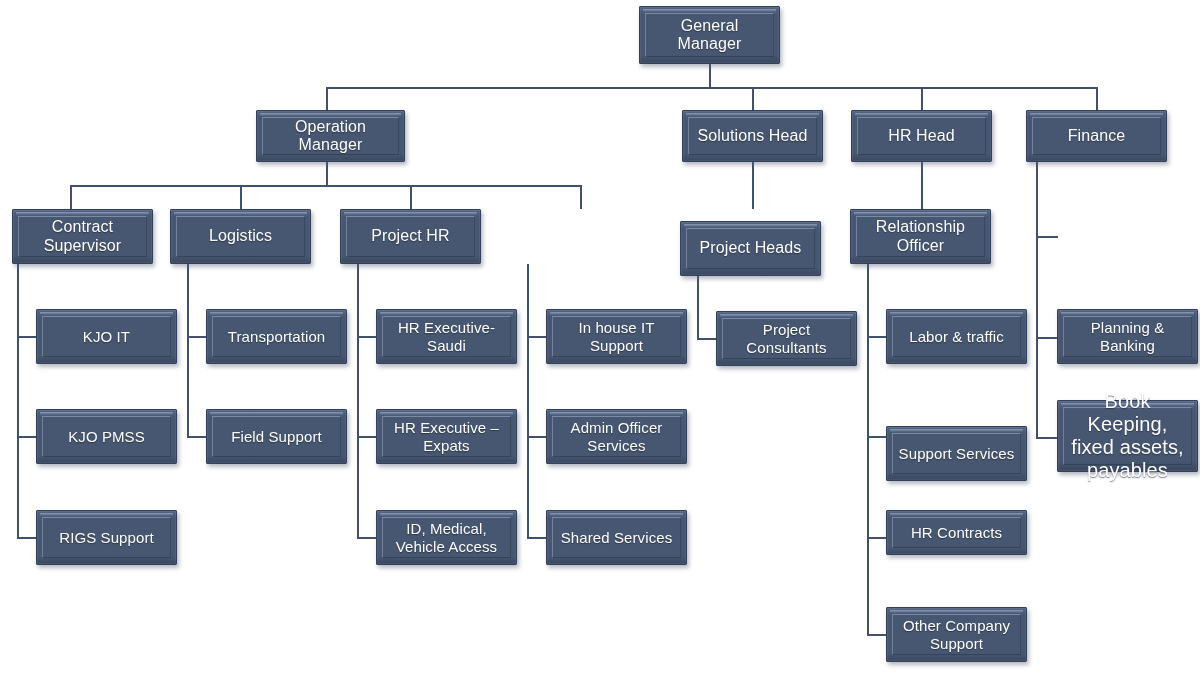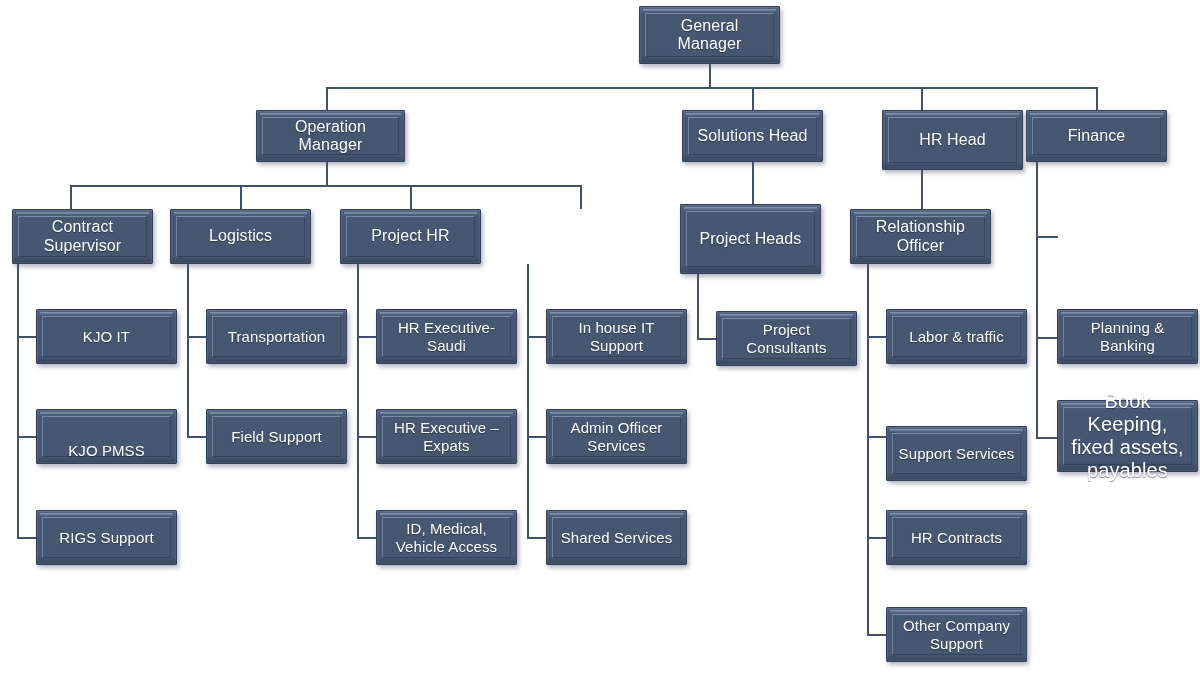--- a/index.html
+++ b/index.html
@@ -152,37 +152,37 @@
   <div class="node" style="left:639px; top:6px; width:141px; height:58px;">
     <span class="label">General Manager</span>
   </div>
 
   <div class="node" style="left:256px; top:110px; width:149px; height:52px;">
     <span class="label">Operation Manager</span>
   </div>
   <div class="node" style="left:682px; top:110px; width:141px; height:52px;">
     <span class="label">Solutions Head</span>
   </div>
-  <div class="node" style="left:882px; top:110px; width:141px; height:60px;">
+  <div class="node" style="left:851px; top:110px; width:141px; height:52px;">
     <span class="label">HR Head</span>
   </div>
   <div class="node" style="left:1026px; top:110px; width:141px; height:52px;">
     <span class="label">Finance</span>
   </div>
 
   <div class="node" style="left:12px; top:209px; width:141px; height:55px;">
     <span class="label">Contract Supervisor</span>
   </div>
   <div class="node" style="left:170px; top:209px; width:141px; height:55px;">
     <span class="label">Logistics</span>
   </div>
   <div class="node" style="left:340px; top:209px; width:141px; height:55px;">
     <span class="label">Project HR</span>
   </div>
-  <div class="node" style="left:680px; top:204px; width:141px; height:70px;">
+  <div class="node" style="left:680px; top:221px; width:141px; height:55px;">
     <span class="label">Project Heads</span>
   </div>
   <div class="node" style="left:850px; top:209px; width:141px; height:55px;">
     <span class="label">Relationship Officer</span>
   </div>
 
   <div class="node sm" style="left:36px; top:309px; width:141px; height:55px;">
     <span class="label">KJO IT</span>
   </div>
   <div class="node sm" style="left:206px; top:309px; width:141px; height:55px;">
@@ -197,21 +197,21 @@
   <div class="node sm" style="left:716px; top:311px; width:141px; height:55px;">
     <span class="label">Project Consultants</span>
   </div>
   <div class="node sm" style="left:886px; top:309px; width:141px; height:55px;">
     <span class="label">Labor &amp; traffic</span>
   </div>
   <div class="node sm" style="left:1057px; top:309px; width:141px; height:55px;">
     <span class="label">Planning &amp; Banking</span>
   </div>
 
-  <div class="node sm" style="left:36px; top:409px; width:141px; height:55px;align-items:flex-end;">
+  <div class="node sm" style="left:36px; top:409px; width:141px; height:55px;">
     <span class="label">KJO PMSS</span>
   </div>
   <div class="node sm" style="left:206px; top:409px; width:141px; height:55px;">
     <span class="label">Field Support</span>
   </div>
   <div class="node sm" style="left:376px; top:409px; width:141px; height:55px;">
     <span class="label">HR Executive – Expats</span>
   </div>
   <div class="node sm" style="left:546px; top:409px; width:141px; height:55px;">
     <span class="label">Admin Officer Services</span>
@@ -225,21 +225,21 @@
 
   <div class="node sm" style="left:36px; top:510px; width:141px; height:55px;">
     <span class="label">RIGS Support</span>
   </div>
   <div class="node sm" style="left:376px; top:510px; width:141px; height:55px;">
     <span class="label">ID, Medical, Vehicle Access</span>
   </div>
   <div class="node sm" style="left:546px; top:510px; width:141px; height:55px;">
     <span class="label">Shared Services</span>
   </div>
-  <div class="node sm" style="left:886px; top:510px; width:141px; height:55px;">
+  <div class="node sm" style="left:886px; top:510px; width:141px; height:45px;">
     <span class="label">HR Contracts</span>
   </div>
 
   <div class="node sm" style="left:886px; top:607px; width:141px; height:55px;">
     <span class="label">Other Company Support</span>
   </div>
 
 </div>
 
 </body></html>

